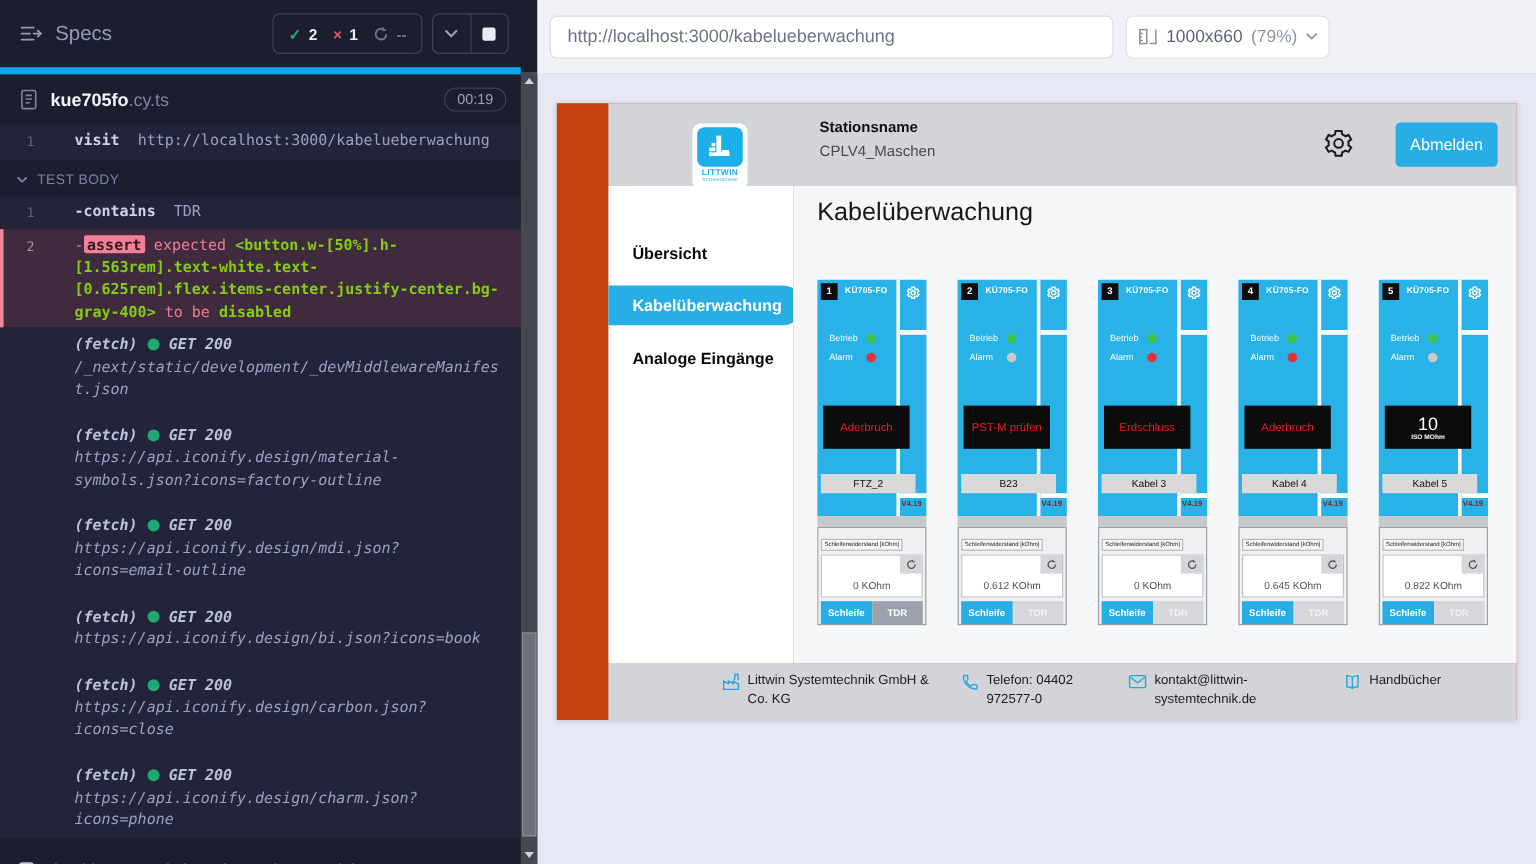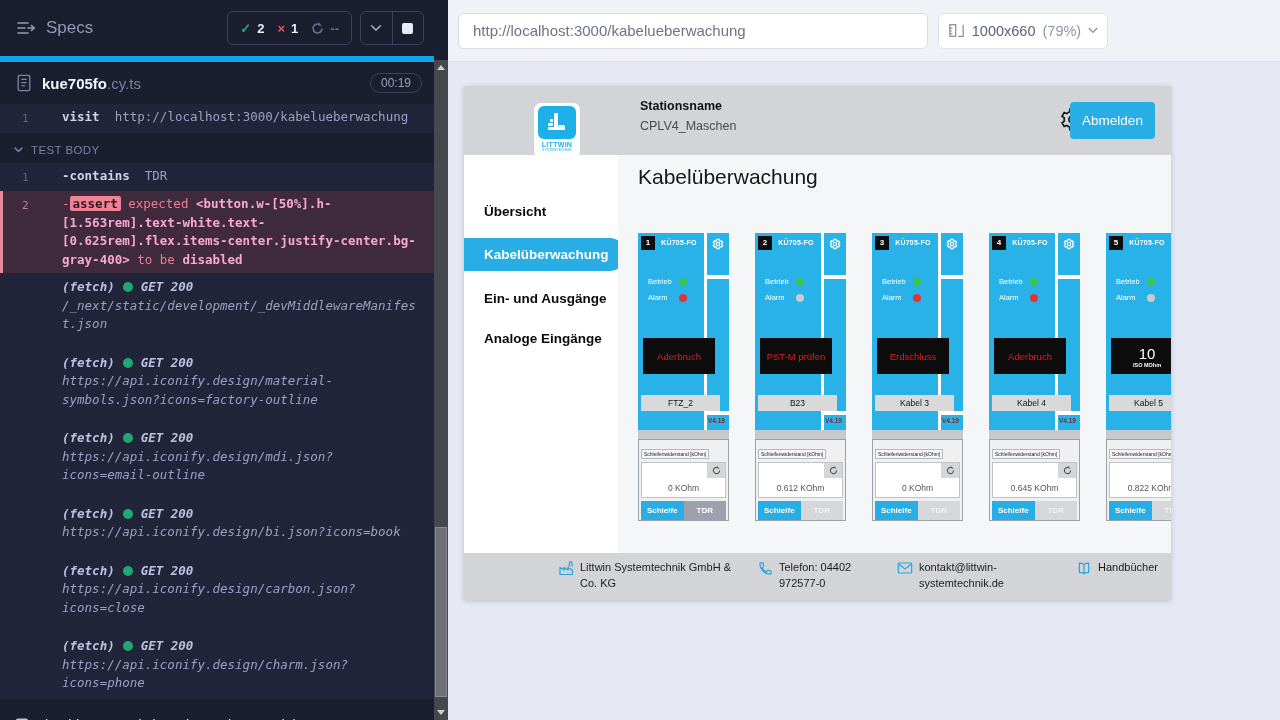--- a/index.html
+++ b/index.html
@@ -36,21 +36,21 @@
   .cmd-body { margin-left:26px; color:#ced2ea; overflow-wrap:anywhere; width:360px; }
   .cmd-method { font-weight:bold; }
   .cmd-arg { color:#9ba0c4; }
 
   .section-header { display:flex; align-items:center; gap:8px; padding:11px 0 7px 14px; color:#7b81a4; font-size:11.5px; letter-spacing:.4px; cursor:pointer; }
 
   .assert-row { background:#402a3d; border-left:3px solid #e9899b; padding-left:19px; }
   .assert-row .cmd-num { color:#b98a9b; }
   .a-method { background:#ef8296; color:#371722; font-weight:bold; padding:0 3px; border-radius:2px; }
   .a-text { color:#ee7e92; }
-  .a-strong { color:#f9a8d4; font-weight:bold; }
+  .a-strong { color:#84cc16; font-weight:bold; }
 
   .log-group { background:#222539; padding:5px 12px 6px 62px; font-size:12.5px; line-height:18.5px; font-style:italic; }
   .log-head { display:flex; align-items:center; gap:8px; color:#bcc1de; }
   .log-tag { font-weight:bold; }
   .dot-green { width:10px; height:10px; border-radius:50%; background:#1fa971; flex:none; display:inline-block; }
   .log-status { font-weight:bold; color:#bcc1de; }
   .log-url { color:#9ba0c4; overflow-wrap:anywhere; width:358px; }
   .log-gap { background:#222539; height:9px; }
 
   .next-test { display:flex; align-items:center; gap:9px; margin-top:9px; height:36px; padding-left:15px; color:#dfe2ef; font-size:14px; border-bottom:1px solid #2a2d41; cursor:pointer; }
@@ -63,21 +63,21 @@
 
   
   .preview { flex:1; position:relative; background:#e6e9f3; }
   .chrome { height:62px; display:flex; align-items:center; padding:0 14px 0 10px; gap:10px; background:#f0f2f8; border-bottom:1px solid #dcdfec; }
   .url-input { width:470px; height:36px; background:#fff; border:1px solid #d9dce8; border-radius:6px; color:#6e7387; font-size:15px; padding:0 14px; font-family:"Liberation Sans",sans-serif; outline:none; }
   .select-box { height:36px; border-radius:6px; display:flex; align-items:center; justify-content:center; gap:7px; font-size:14.5px; cursor:pointer; }
   .browser-sel { width:148px; background:#fbfcfe; border:1px solid #dfe2ed; color:#b4b8ca; }
   .size-sel { width:170px; background:#fff; border:1px solid #dfe2ed; color:#5e6378; }
   .size-zoom { color:#9096aa; }
 
-  .app-frame { position:absolute; left:16px; top:86px; width:707px; height:514px; background:#3b82f6; box-shadow:0 1px 5px rgba(40,50,90,.22); }
+  .app-frame { position:absolute; left:16px; top:86px; width:800px; height:514px; background:#c2410c; box-shadow:0 1px 5px rgba(40,50,90,.22);padding-left:43px; }
 
   .app-header { height:69px; background:#d2d4d8; position:relative; }
   .logo-card { position:absolute; left:70px; top:17px; width:46px; height:55px; background:#fff; border-radius:7px; text-align:center; padding-top:3px; }
   .logo-sq { width:38px; height:33px; background:#1db0e8; border-radius:6px; margin:0 auto; position:relative; }
   .logo-glyph { position:absolute; left:8px; top:6px; }
   .logo-title { color:#1db0e8; font-weight:bold; font-size:7px; letter-spacing:.3px; margin-top:2px; }
   .logo-sub { color:#1db0e8; font-size:3.5px; }
   .station { position:absolute; left:176px; top:13px; }
   .station-label { font-weight:bold; font-size:12.5px; color:#111; }
   .station-name { font-size:12.5px; color:#4a4a4a; margin-top:6px; }
@@ -354,21 +354,20 @@
               <path d="M19.3 13.4c.05-.46.05-2.34 0-2.8l2-1.56-1.9-3.28-2.36.95a7.6 7.6 0 0 0-2.42-1.4L14.25 2.8h-4.5l-.37 2.5a7.6 7.6 0 0 0-2.42 1.4l-2.36-.95L2.7 9.04l2 1.56c-.05.46-.05 2.34 0 2.8l-2 1.56 1.9 3.28 2.36-.95c.73.6 1.55 1.08 2.42 1.4l.37 2.51h4.5l.37-2.5a7.6 7.6 0 0 0 2.42-1.4l2.36.94 1.9-3.28-2-1.56z"></path>
             </svg>
         </span>
         <button class="logout-btn">Abmelden</button>
       </div>
 
       <div class="app-body">
         <nav class="app-nav">
           <div class="nav-item">Übersicht</div>
           <div class="nav-item active">Kabelüberwachung</div>
-          <div class="nav-item">Ein- und Ausgänge</div>
           <div class="nav-item">Analoge Eingänge</div>
         </nav>
 
         <main class="app-content">
           <h1 class="page-title">Kabelüberwachung</h1>
 
 
           <div class="cards">
 
             <div class="card">

